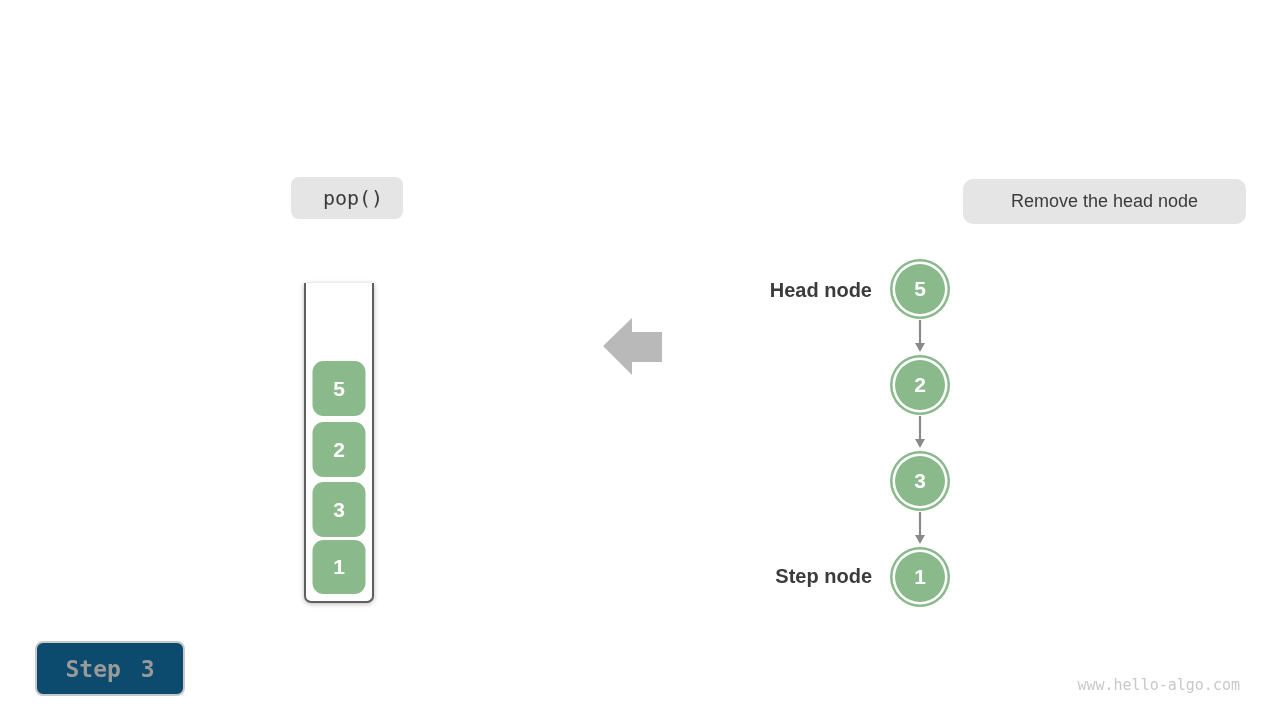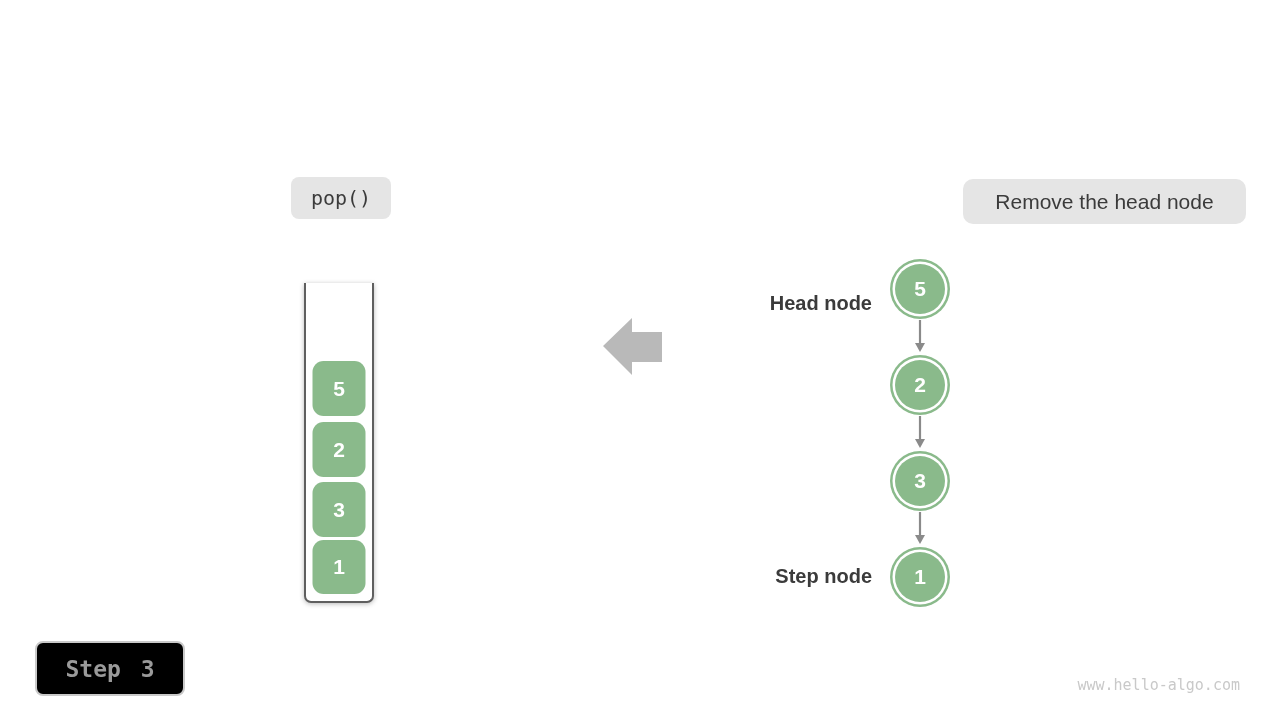--- a/index.html
+++ b/index.html
@@ -24,26 +24,27 @@
     justify-content: center;
     background: var(--chip-bg, #e5e5e5);
     color: var(--text-dark, #3b3b3b);
   }
   .chip-op {
     left: 291px; top: 177px;
     width: 100px; height: 42px;
     border-radius: 8px;
     font-family: "DejaVu Sans Mono", monospace;
     font-size: 20px;
+    padding-left: 12px;
   }
   .chip-annotation {
     left: 963px; top: 179px;
     width: 283px; height: 45px;
     border-radius: 10px;
-    font-size: 21px;
+    font-size: 18px;
   }
 
   
   .stack-container {
     position: absolute;
     left: 304px; top: 283px;
     width: 66px; height: 318px;
     border-left: 2px solid var(--container-border, #5f5f5f);
     border-right: 2px solid var(--container-border, #5f5f5f);
     border-bottom: 2px solid var(--container-border, #5f5f5f);
@@ -83,21 +84,21 @@
 
   
   .node-label {
     position: absolute;
     width: 160px;
     text-align: right;
     font-size: 20px;
     font-weight: 700;
     color: var(--text-dark, #3b3b3b);
   }
-  .node-label.head { left: 712px; top: 292px; }
+  .node-label.head { left: 712px; top: 279px; }
   .node-label.tail { left: 712px; top: 565px; }
 
   .ll-node {
     position: absolute;
     left: 890px;
     width: 60px; height: 60px;
     border-radius: 50%;
     background: var(--green, #8aba8b);
     display: flex;
     align-items: center;
@@ -121,21 +122,21 @@
     width: 24px; height: 260px;
   }
 
   
   .step-box {
     position: absolute;
     left: 35px; top: 641px;
     width: 146px; height: 51px;
     border: 2px solid var(--step-border, #c9c9c9);
     border-radius: 8px;
-    background: #000000;
+    background: #0c4a6e;
     display: flex;
     align-items: center;
     justify-content: center;
     font-family: "DejaVu Sans Mono", monospace;
     font-size: 23px;
     font-weight: 700;
     word-spacing: 6px;
     color: var(--step-gray, #9a9a9a);
   }
   .watermark {

